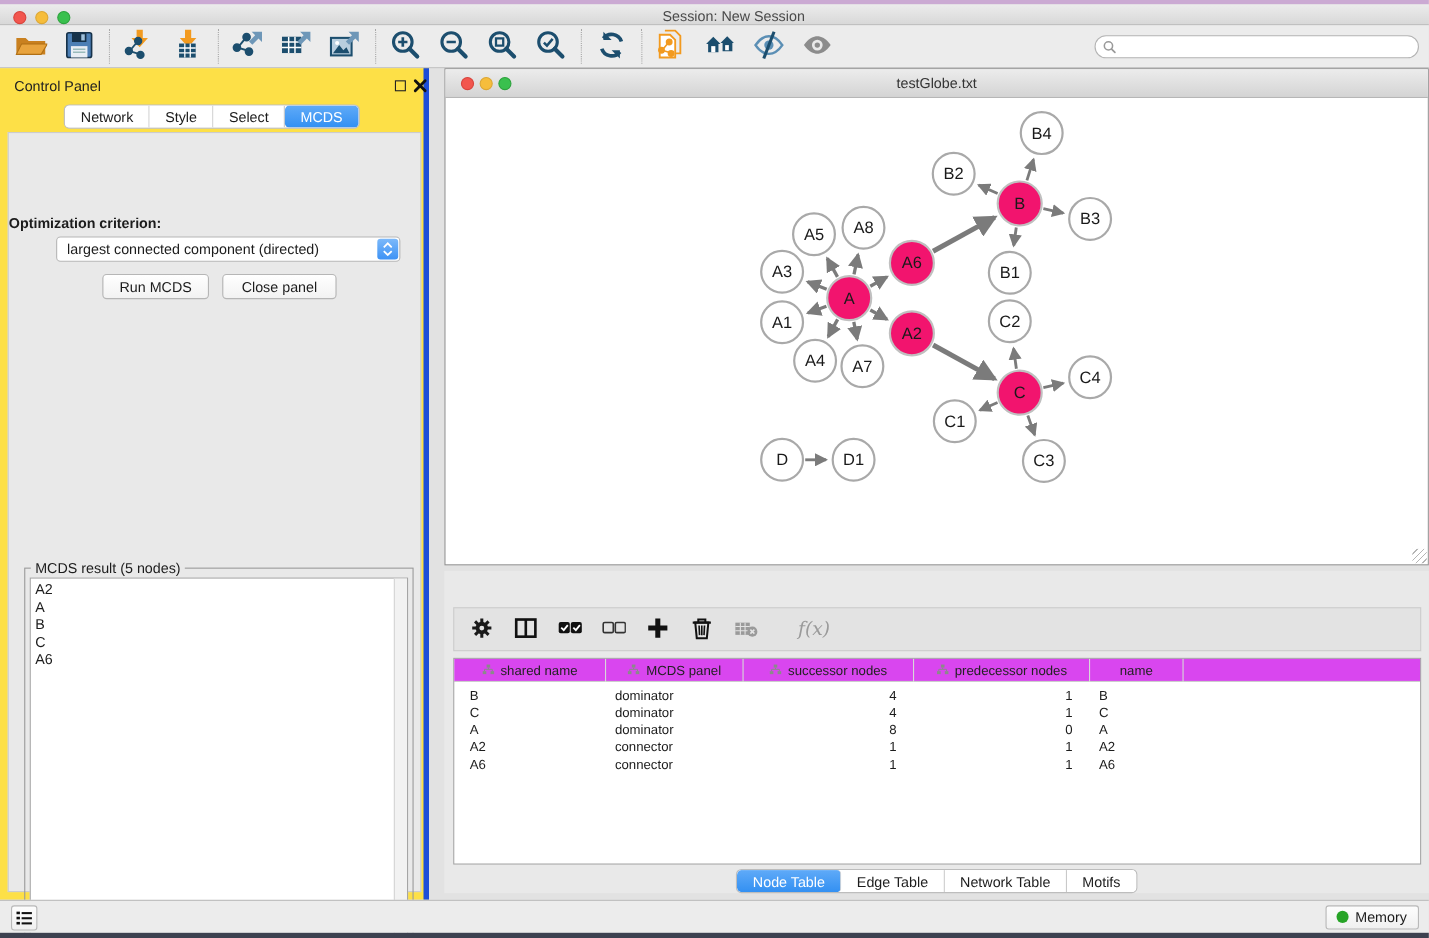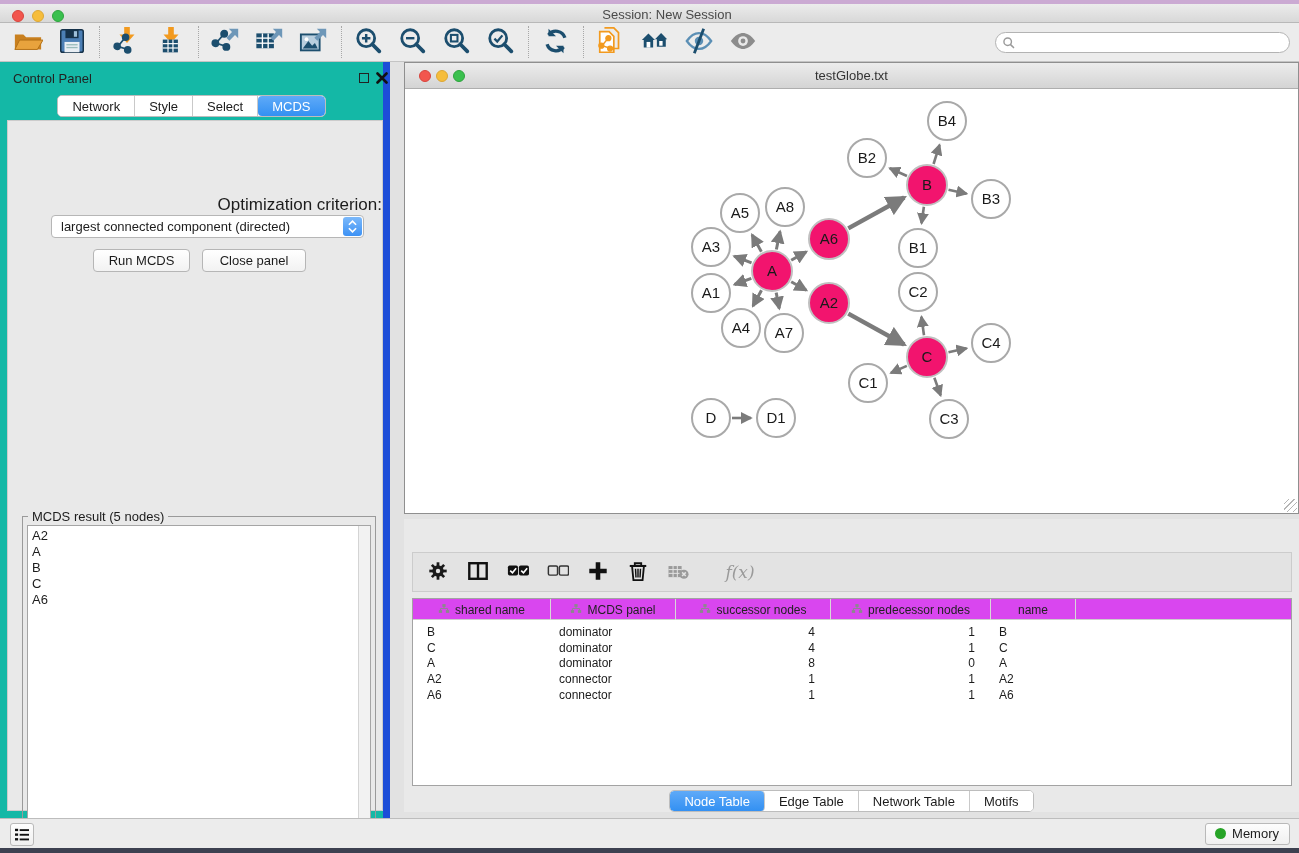--- a/index.html
+++ b/index.html
@@ -23,32 +23,32 @@
   
   .toolbar { position:absolute; left:0; top:23px; width:100%; height:39px; background:#ececec;
     border-bottom:1px solid #c4c4c4; display:flex; align-items:center; padding-left:6px; }
   .tb-btn { width:44px; height:36px; display:flex; align-items:center; justify-content:center; cursor:default; }
   .tb-sep { width:1px; height:32px; border-left:1px dotted #a8a8a8; margin:0 5px; }
   .searchbox { position:absolute; right:9px; top:32px; width:295px; height:21px; background:#fff;
     border:1px solid #b3b3b3; border-radius:11px; display:flex; align-items:center; padding-left:6px; }
   .searchbox input { border:none; outline:none; flex:1; font-size:12px; background:transparent; font-family:"Liberation Sans",sans-serif; }
 
   
-  #control-panel { position:absolute; left:0; top:62px; width:390px; height:756px; background:#14b8a6; border-right:7px solid #1d4ed8; }
+  #control-panel { position:absolute; left:0; top:62px; width:390px; height:756px; background:#fde047; border-right:5px solid #1d4ed8; }
   .panel-head { position:relative; height:30px; }
   .panel-title { position:absolute; left:13px; top:9px; font-size:13px; color:#222; }
   .float-ic { position:absolute; width:10px; height:10px; border:1.6px solid #222; top:11px; }
   .close-ic { position:absolute; top:9px; width:12px; height:14px; }
   .cp-tabbar { position:absolute; left:0; top:33px; width:100%; display:flex; justify-content:center; }
   .seg-group { display:flex; border:1px solid #bdbdbd; border-radius:5px; overflow:hidden; background:#fff; height:22px; }
   .seg { padding:3px 14px 0 14px; font-size:13px; color:#1c1c1c; border-right:1px solid #c9c9c9; background:#fff; }
   .seg:last-child { border-right:none; }
   .seg.active { background:linear-gradient(#5faaf8,#3390f2); color:#fff; border-radius:4px; }
   .cp-inner { position:absolute; left:7px; top:58px; width:376px; height:691px; border:1px solid #cccccc; background:#e9e9e9; }
-  .opt-label { position:absolute; left:0; width:100%; top:74px; text-align:right; font-size:17px; }
+  .opt-label { position:absolute; left:0; width:100%; top:74px; text-align:left; font-size:13px;font-weight:bold; }
   .dropdown { position:absolute; left:43px; top:94px; width:313px; height:23px; background:#fff; border:1px solid #b6b6b6; border-radius:4px; }
   .dropdown .val { position:absolute; left:9px; top:3px; font-size:13px; }
   .dd-spin { position:absolute; right:1px; top:1px; width:19px; height:19px; border-radius:3px;
     background:linear-gradient(#7cb9fa,#3d92f5); display:flex; flex-direction:column; align-items:center; justify-content:center; gap:1px; }
   .btn { position:absolute; height:23px; background:linear-gradient(#ffffff,#f2f2f2); border:1px solid #b6b6b6; border-radius:4px;
     font-size:13px; text-align:center; padding-top:3px; }
   .groupbox { position:absolute; left:14px; top:395px; width:354px; height:340px; border:1px solid #9a9a9a; }
   .groupbox .legend { position:absolute; left:5px; top:-8px; background:#e9e9e9; padding:0 4px; font-size:13px; }
   .listbox { position:absolute; left:4px; top:8px; right:4px; bottom:4px; background:#fff; border:1px solid #a5a5a5; }
   .listbox .items { position:absolute; left:4px; top:2px; right:16px; }

